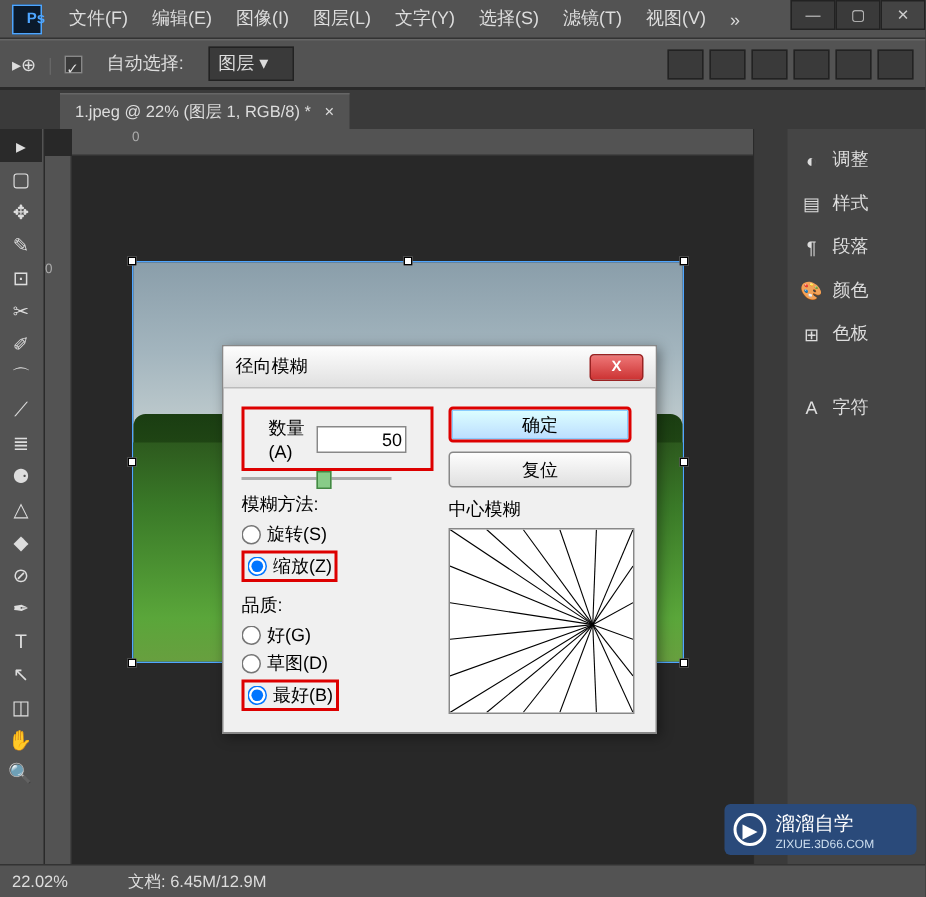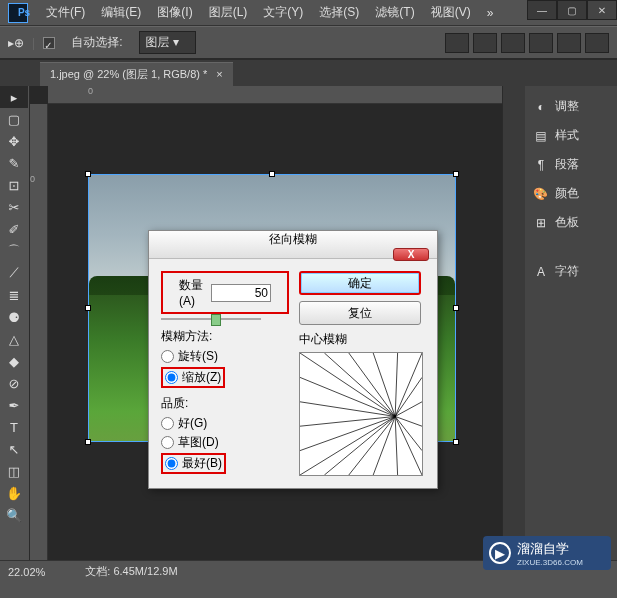--- a/index.html
+++ b/index.html
@@ -54,25 +54,25 @@
 .handle.bl { bottom: -4px; left: -4px; } .handle.bc { bottom: -4px; left: 50%; margin-left: -3px; } .handle.br { bottom: -4px; right: -4px; }
 
 
 .right-panels { width: 115px; background: #454545; border-left: 1px solid #2a2a2a; display: flex; }
 .panel-tabs { width: 22px; background: #3a3a3a; }
 .panel-list { flex: 1; padding: 6px 4px; color: #ddd; font-size: 12px; }
 .panel-item { display: flex; align-items: center; gap: 6px; padding: 6px 4px; }
 .panel-icon { width: 16px; height: 16px; display: flex; align-items: center; justify-content: center; font-size: 12px; }
 
 
-.status-bar { position: absolute; bottom: 16px; left: 0; right: 0; height: 22px; background: #535353; color: #ddd; font-size: 11px; display: flex; align-items: center; padding: 0 8px; border-top: 1px solid #333; gap: 40px; }
+.status-bar { position: absolute; bottom: 0; left: 0; right: 0; height: 22px; background: #535353; color: #ddd; font-size: 11px; display: flex; align-items: center; padding: 0 8px; border-top: 1px solid #333; gap: 40px; }
 
 
 .dialog { position: absolute; top: 230px; left: 148px; width: 290px; background: #f0f0f0; border: 1px solid #888; box-shadow: 2px 2px 8px rgba(0,0,0,0.4); }
-.dialog-title { background: linear-gradient(to bottom, #fdfdfd, #e0e0e0); height: 28px; display: flex; align-items: center; padding: 0 8px; font-size: 12px; border-bottom: 1px solid #bbb; flex-direction: column; }
+.dialog-title { background: linear-gradient(to bottom, #fdfdfd, #e0e0e0); height: 28px; display: flex; align-items: center; padding: 0 8px; font-size: 12px; border-bottom: 1px solid #bbb; }
 .dialog-close { margin-left: auto; width: 36px; height: 18px; background: linear-gradient(to bottom, #e77, #c33); border: 1px solid #922; border-radius: 3px; color: #fff; display: flex; align-items: center; justify-content: center; font-size: 10px; font-weight: bold; }
 .dialog-body { padding: 12px; display: flex; gap: 10px; font-size: 12px; }
 .dialog-left { flex: 1; }
 .dialog-right { width: 126px; }
 
 .amount-row { border: 2px solid #d00; padding: 4px 16px; display: flex; align-items: center; gap: 6px; margin-bottom: 4px; }
 .amount-input { width: 60px; border: 1px solid #888; padding: 1px 2px; font-size: 12px; text-align: right; }
 .amount-slider { width: 100px; height: 2px; background: #aaa; position: relative; margin: 4px 0 8px 0; }
 .amount-slider::after { content: ""; position: absolute; left: 50px; top: -4px; width: 8px; height: 10px; background: #8c8; border: 1px solid #484; }
 

